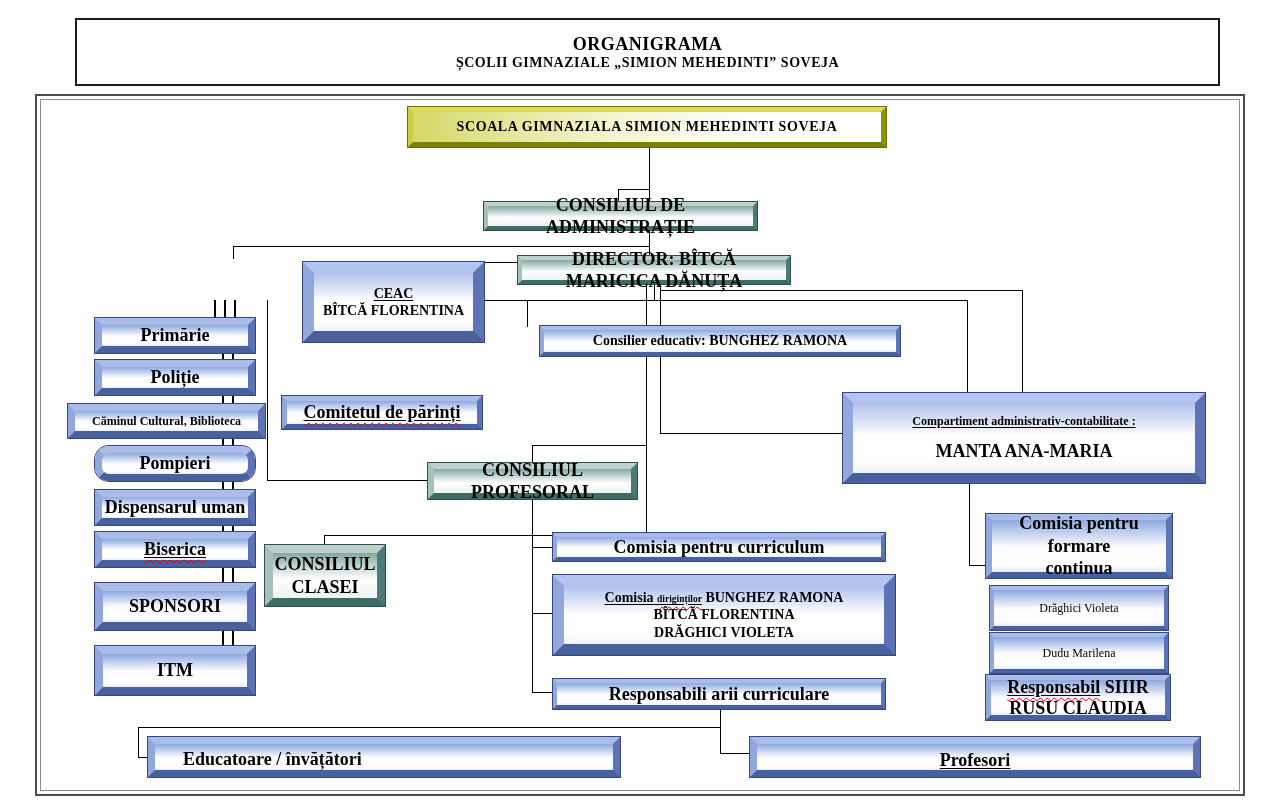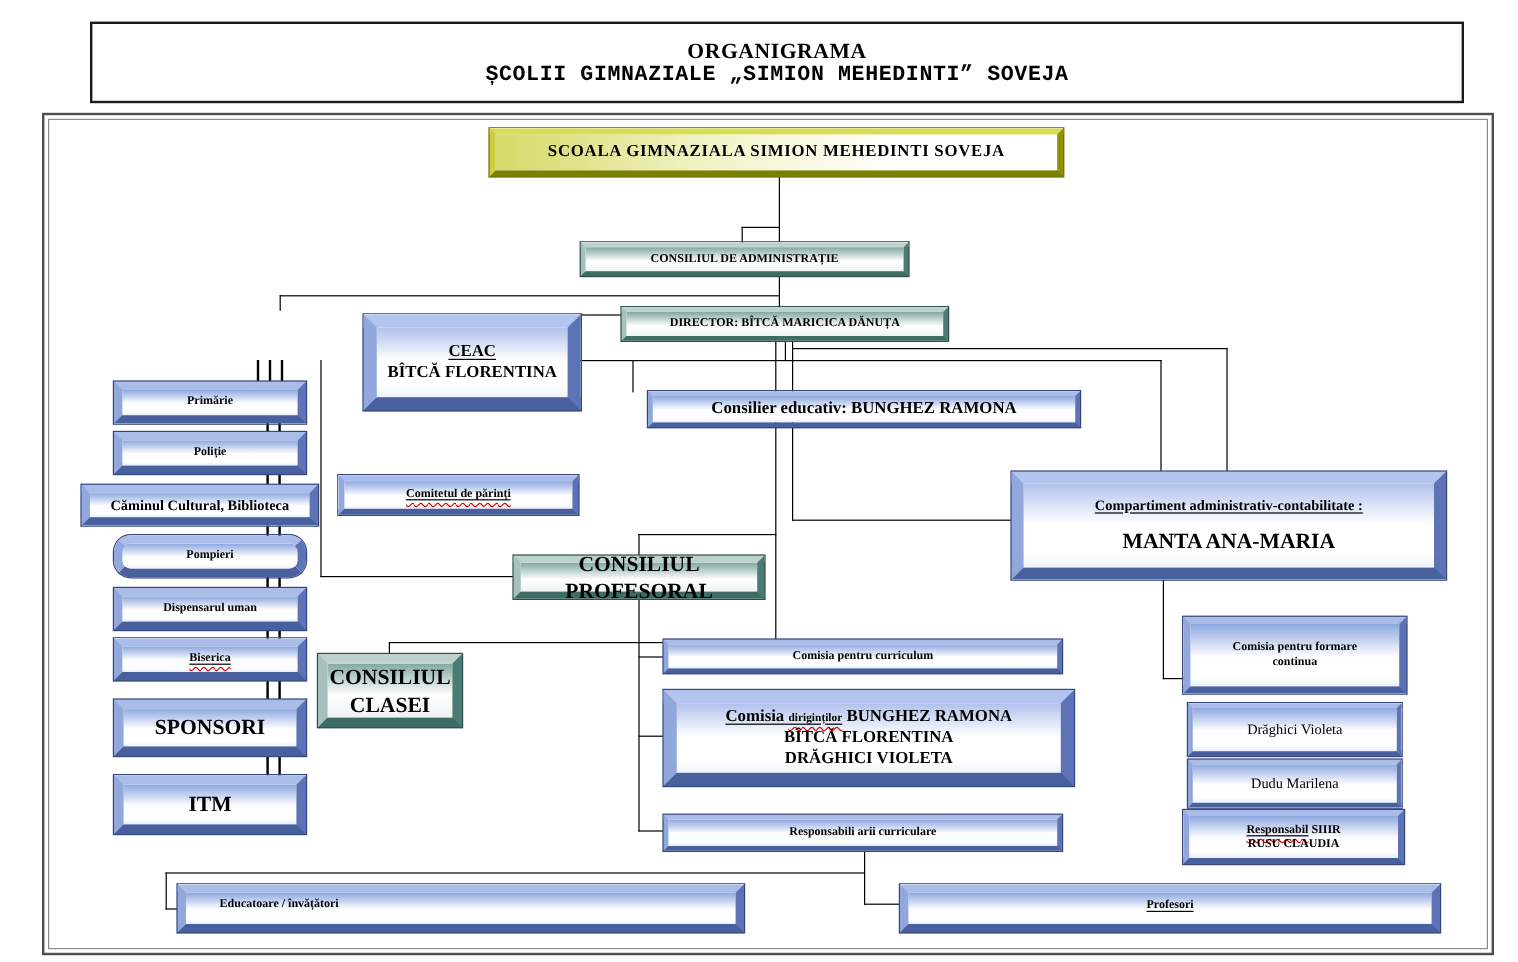--- a/index.html
+++ b/index.html
@@ -3,41 +3,41 @@
 <meta charset="utf-8">
 <style>
   html,body{margin:0;padding:0;background:#fff;}
   #stage{
     position:relative;width:1265px;height:802px;background:#fff;overflow:hidden;
     font-family:"Liberation Serif","DejaVu Serif",serif;color:#000;
   }
   .ttlbox{position:absolute;left:75px;top:18px;width:1141px;height:64px;border:2px solid #1a1a1a;
     display:flex;flex-direction:column;align-items:center;justify-content:center;z-index:3;background:#fff;}
   .ttl1{font-size:18px;font-weight:bold;letter-spacing:.5px;}
-  .ttl2{font-size:18px;font-weight:bold;letter-spacing:.5px;font-family:Liberation Mono, monospace;}
+  .ttl2{font-size:14px;font-weight:bold;letter-spacing:.5px;}
   .frame{position:absolute;left:35px;top:94px;width:1206px;height:698px;border:2px solid #4d4d4d;z-index:0;}
   .frame-inner{position:absolute;left:3px;top:3px;right:3px;bottom:3px;border:1px solid #8a8a8a;}
   .ln{position:absolute;background:#000;z-index:1;}
   .tick{position:absolute;background:#000;width:2px;z-index:1;}
   .box{position:absolute;box-sizing:border-box;display:flex;flex-direction:column;align-items:center;
     justify-content:center;text-align:center;font-weight:bold;z-index:2;border-style:solid;line-height:1.25;}
   .blue{border-color:#aabde9 #5d73b6 #49609f #92a7dc;
     background:linear-gradient(180deg,#8da8e0 0%,#fdfdff 52%,#ffffff 86%,#e7edf9 100%);
     box-shadow:0 0 0 1px #36477e;}
   .blue-big{border-color:#b3c4ee #5d73b6 #49609f #92a7dc;
     background:linear-gradient(180deg,#b0c1ec 0%,#ffffff 48%,#ffffff 82%,#eef2fb 100%);
     box-shadow:0 0 0 1px #36477e;}
   .teal{border-color:#bdd1cd #4a7b74 #3d6d66 #a6c1bc;
     background:linear-gradient(180deg,#82a8a2 0%,#ffffff 58%,#edf3f2 100%);
     box-shadow:0 0 0 1px #2e4f4a;}
   .yellow{border-color:#d9dc55 #8e9400 #7a8100 #c9cd3e;
     background:linear-gradient(90deg,#d5d966 0%,#f3f4cc 40%,#ffffff 72%);
     box-shadow:0 0 0 1px #6b7000;}
   .bv4{border-width:4px}.bv5{border-width:5px}.bv6{border-width:6px}
-  .bv7{border-width:7px}.bv8{border-width:8px}.bv10{border-width:10px}.bv11{border-width:11px}.fs12{font-size:12px}.fs125{font-size:10px}.fs13{font-size:18px}
+  .bv7{border-width:7px}.bv8{border-width:8px}.bv10{border-width:10px}.bv11{border-width:11px}.fs12{font-size:12px}.fs125{font-size:18px}.fs13{font-size:18px}
   .fs14{font-size:14px}
   .normal{font-weight:normal}
   .u{text-decoration:underline;text-underline-offset:2px;}
   .wavy{text-decoration-line:underline;text-decoration-style:wavy;text-decoration-color:#e00000;
     text-decoration-thickness:1px;text-underline-offset:4px;}
   .small-w{font-size:9.5px;}
   .left-text{align-items:flex-start;text-align:left;padding-left:9px;}
 </style>
 </head>
 <body>

